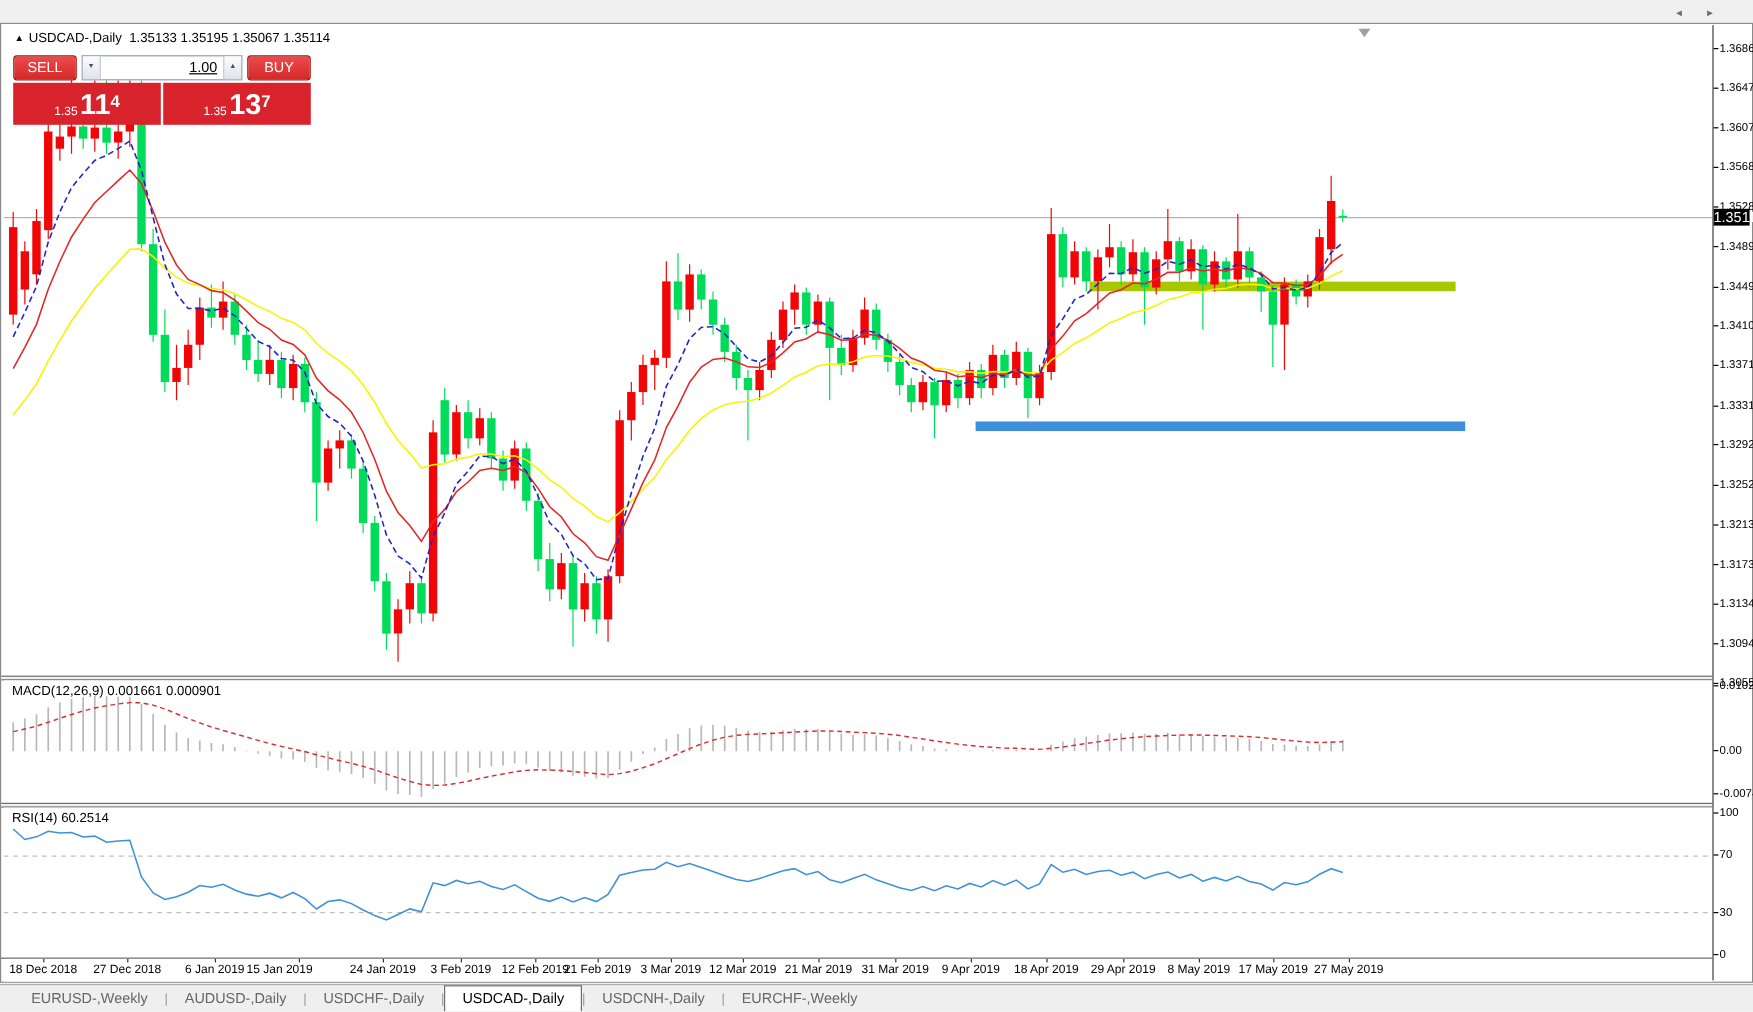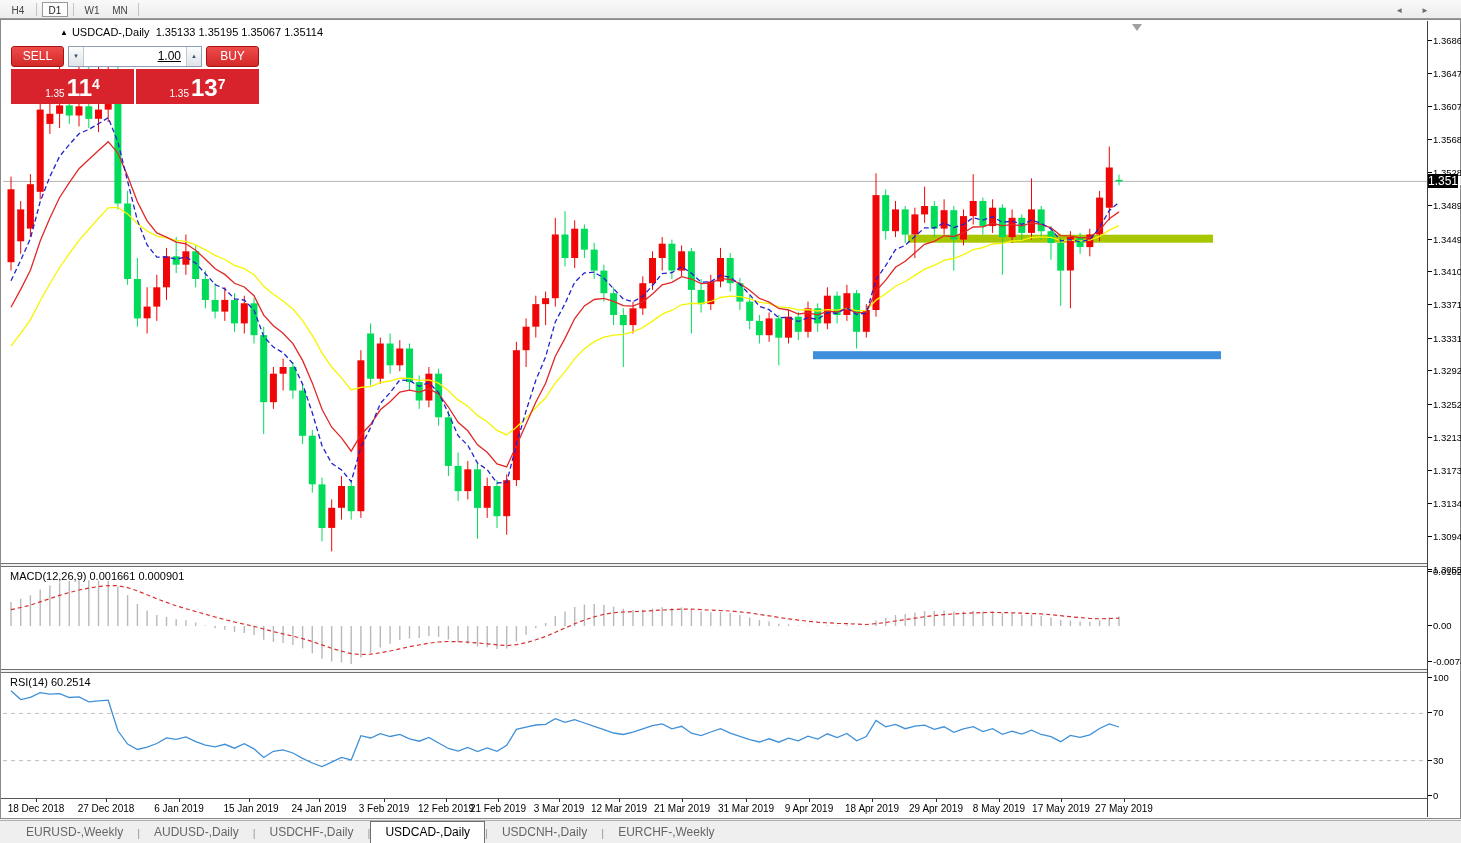--- a/index.html
+++ b/index.html
@@ -30,21 +30,21 @@
             border-left:1px solid #404040;}
   .axis-label{position:absolute;left:5px;font-size:9.5px;color:#000;white-space:nowrap;}
   .axis-tick{position:absolute;left:0;width:4px;height:1px;background:#000;}
   .cur-badge{position:absolute;left:0;width:30px;height:14px;background:#000;color:#fff;
              font-size:12px;line-height:14px;text-align:center;}
   
   .date-strip{position:absolute;left:2px;top:779px;width:1424px;height:19px;background:#fff;}
   .date-label{position:absolute;top:4px;transform:translateX(-50%);font-size:10px;color:#000;white-space:nowrap;}
   .date-tick{position:absolute;top:0;width:1px;height:3px;background:#333;}
   
-  .chart-title{position:absolute;left:9px;top:5px;font-size:11px;color:#000;white-space:nowrap;margin-left:48px;}
+  .chart-title{position:absolute;left:9px;top:5px;font-size:11px;color:#000;white-space:nowrap;}
   .chart-title .tri{font-size:8px;vertical-align:1px;margin-right:4px;}
   
   .ind-label{position:absolute;left:7px;top:3px;font-size:11px;color:#000;white-space:nowrap;}
   
   .trade-panel{position:absolute;left:8px;top:25px;width:248px;}
   .tp-row1{display:flex;align-items:stretch;height:21px;}
   .tp-btn{width:53px;background:linear-gradient(#ef4b4b,#d42828);border:1px solid #a31515;border-radius:3px;
           color:#fff;font-size:12px;text-align:center;line-height:19px;cursor:default;}
   .tp-gap{width:4px;}
   .spin{display:flex;border:1px solid #8ba0b5;background:#fff;height:21px;flex:1;}
@@ -66,29 +66,20 @@
   .tab.active{background:#fff;border:1px solid #6f6f6f;border-bottom:none;color:#000;height:22px;line-height:21px;}
   .tab-sep{color:#999;font-size:11px;line-height:20px;}
   .tab-arrows{position:absolute;right:14px;top:6px;font-size:8px;color:#6e6e6e;letter-spacing:18px;}
   svg{display:block;}
 </style>
 </head>
 <body>
 
 <div class="app">
 
-  <div class="tf-bar" id="tf-bar">
-      <div class="tf-btn">H4</div>
-      <div class="tf-sep"></div>
-      <div class="tf-btn active">D1</div>
-      <div class="tf-sep"></div>
-      <div class="tf-btn">W1</div>
-      <div class="tf-btn">MN</div>
-      <div class="tf-sep"></div>
-    </div>
 
   <div class="chartwin">
 
     <div class="pane" id="main-pane">
       <div id="main-svg-holder">
           <svg width="1426" height="542" xmlns="http://www.w3.org/2000/svg">
             <line x1="0" x2="1426" y1="160.4" y2="160.4" stroke="#b4b4b4" stroke-width="1"></line>
             <polygon points="1129,3 1139,3 1134,10" fill="#a0a0a0"></polygon>
             <rect x="905" y="213.7" width="305" height="8" fill="#a9c700"></rect>
             <rect x="810" y="330.2" width="408" height="8" fill="#3f8fdc"></rect>
@@ -729,21 +720,21 @@
 
     <div class="bottom-line"></div>
     <div class="date-strip" id="date-strip">
         <div class="date-tick" style="left: 33px;"></div>
         <div class="date-label" style="left: 33px;">18 Dec 2018</div>
         <div class="date-tick" style="left: 103px;"></div>
         <div class="date-label" style="left: 103px;">27 Dec 2018</div>
         <div class="date-tick" style="left: 176px;"></div>
         <div class="date-label" style="left: 176px;">6 Jan 2019</div>
         <div class="date-tick" style="left: 246px;"></div>
-        <div class="date-label" style="left: 248px;">15 Jan 2019</div>
+        <div class="date-label" style="left: 230px;">15 Jan 2019</div>
         <div class="date-tick" style="left: 316px;"></div>
         <div class="date-label" style="left: 316px;">24 Jan 2019</div>
         <div class="date-tick" style="left: 381px;"></div>
         <div class="date-label" style="left: 381px;">3 Feb 2019</div>
         <div class="date-tick" style="left: 443px;"></div>
         <div class="date-label" style="left: 443px;">12 Feb 2019</div>
         <div class="date-tick" style="left: 495px;"></div>
         <div class="date-label" style="left: 495px;">21 Feb 2019</div>
         <div class="date-tick" style="left: 556px;"></div>
         <div class="date-label" style="left: 556px;">3 Mar 2019</div>

